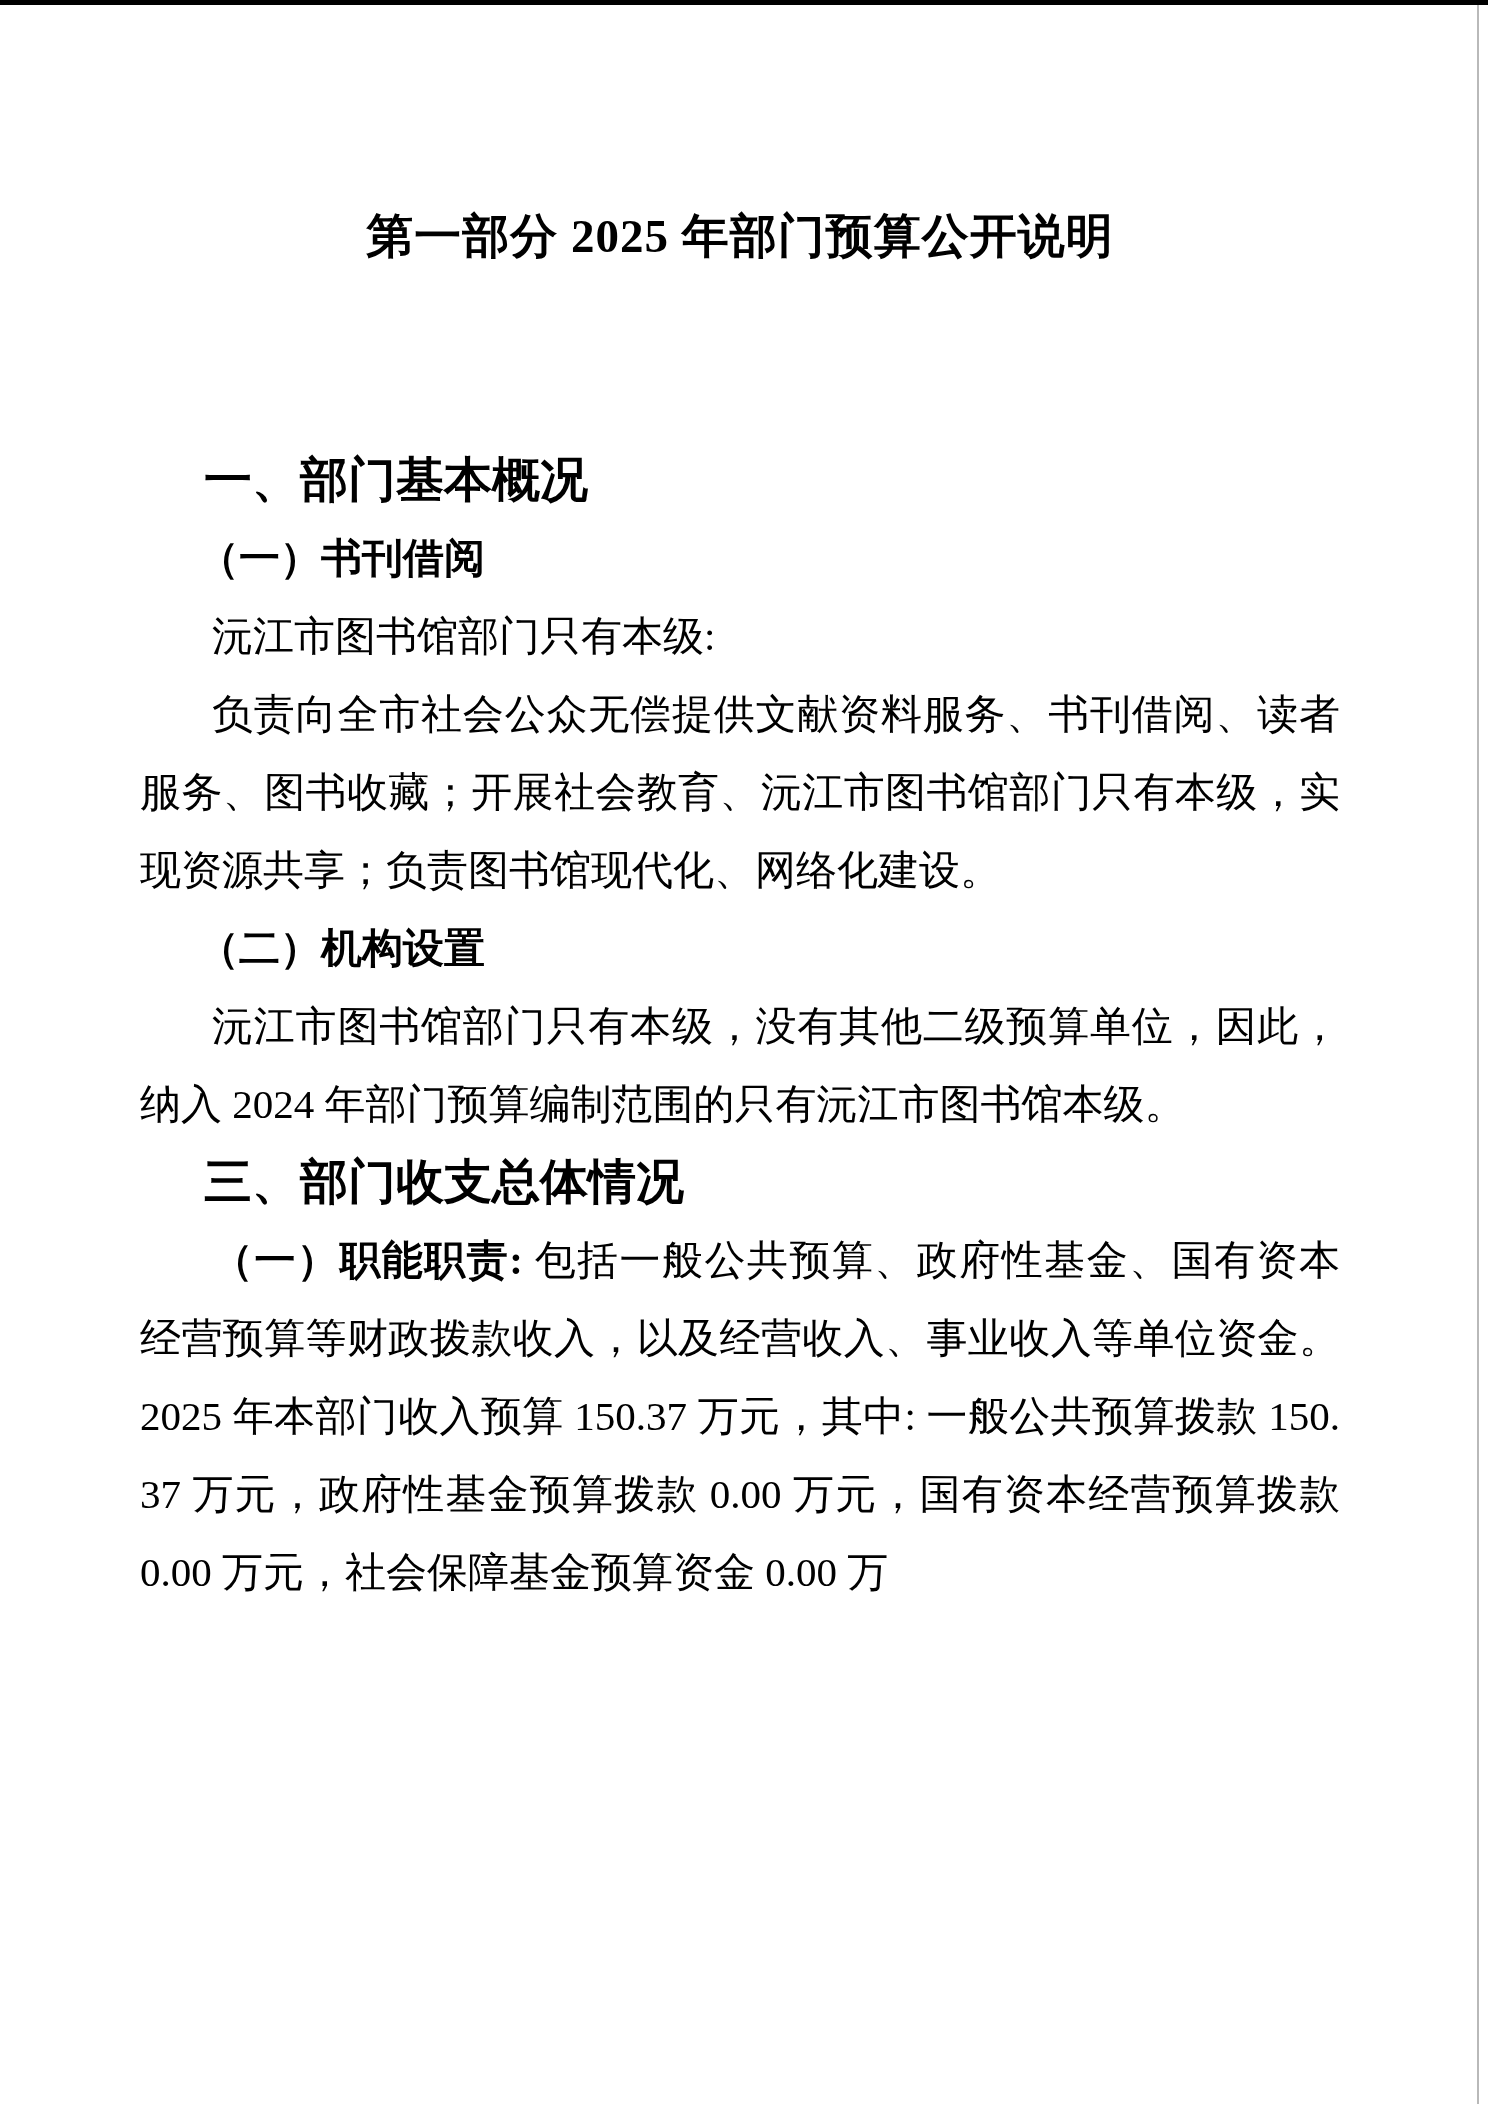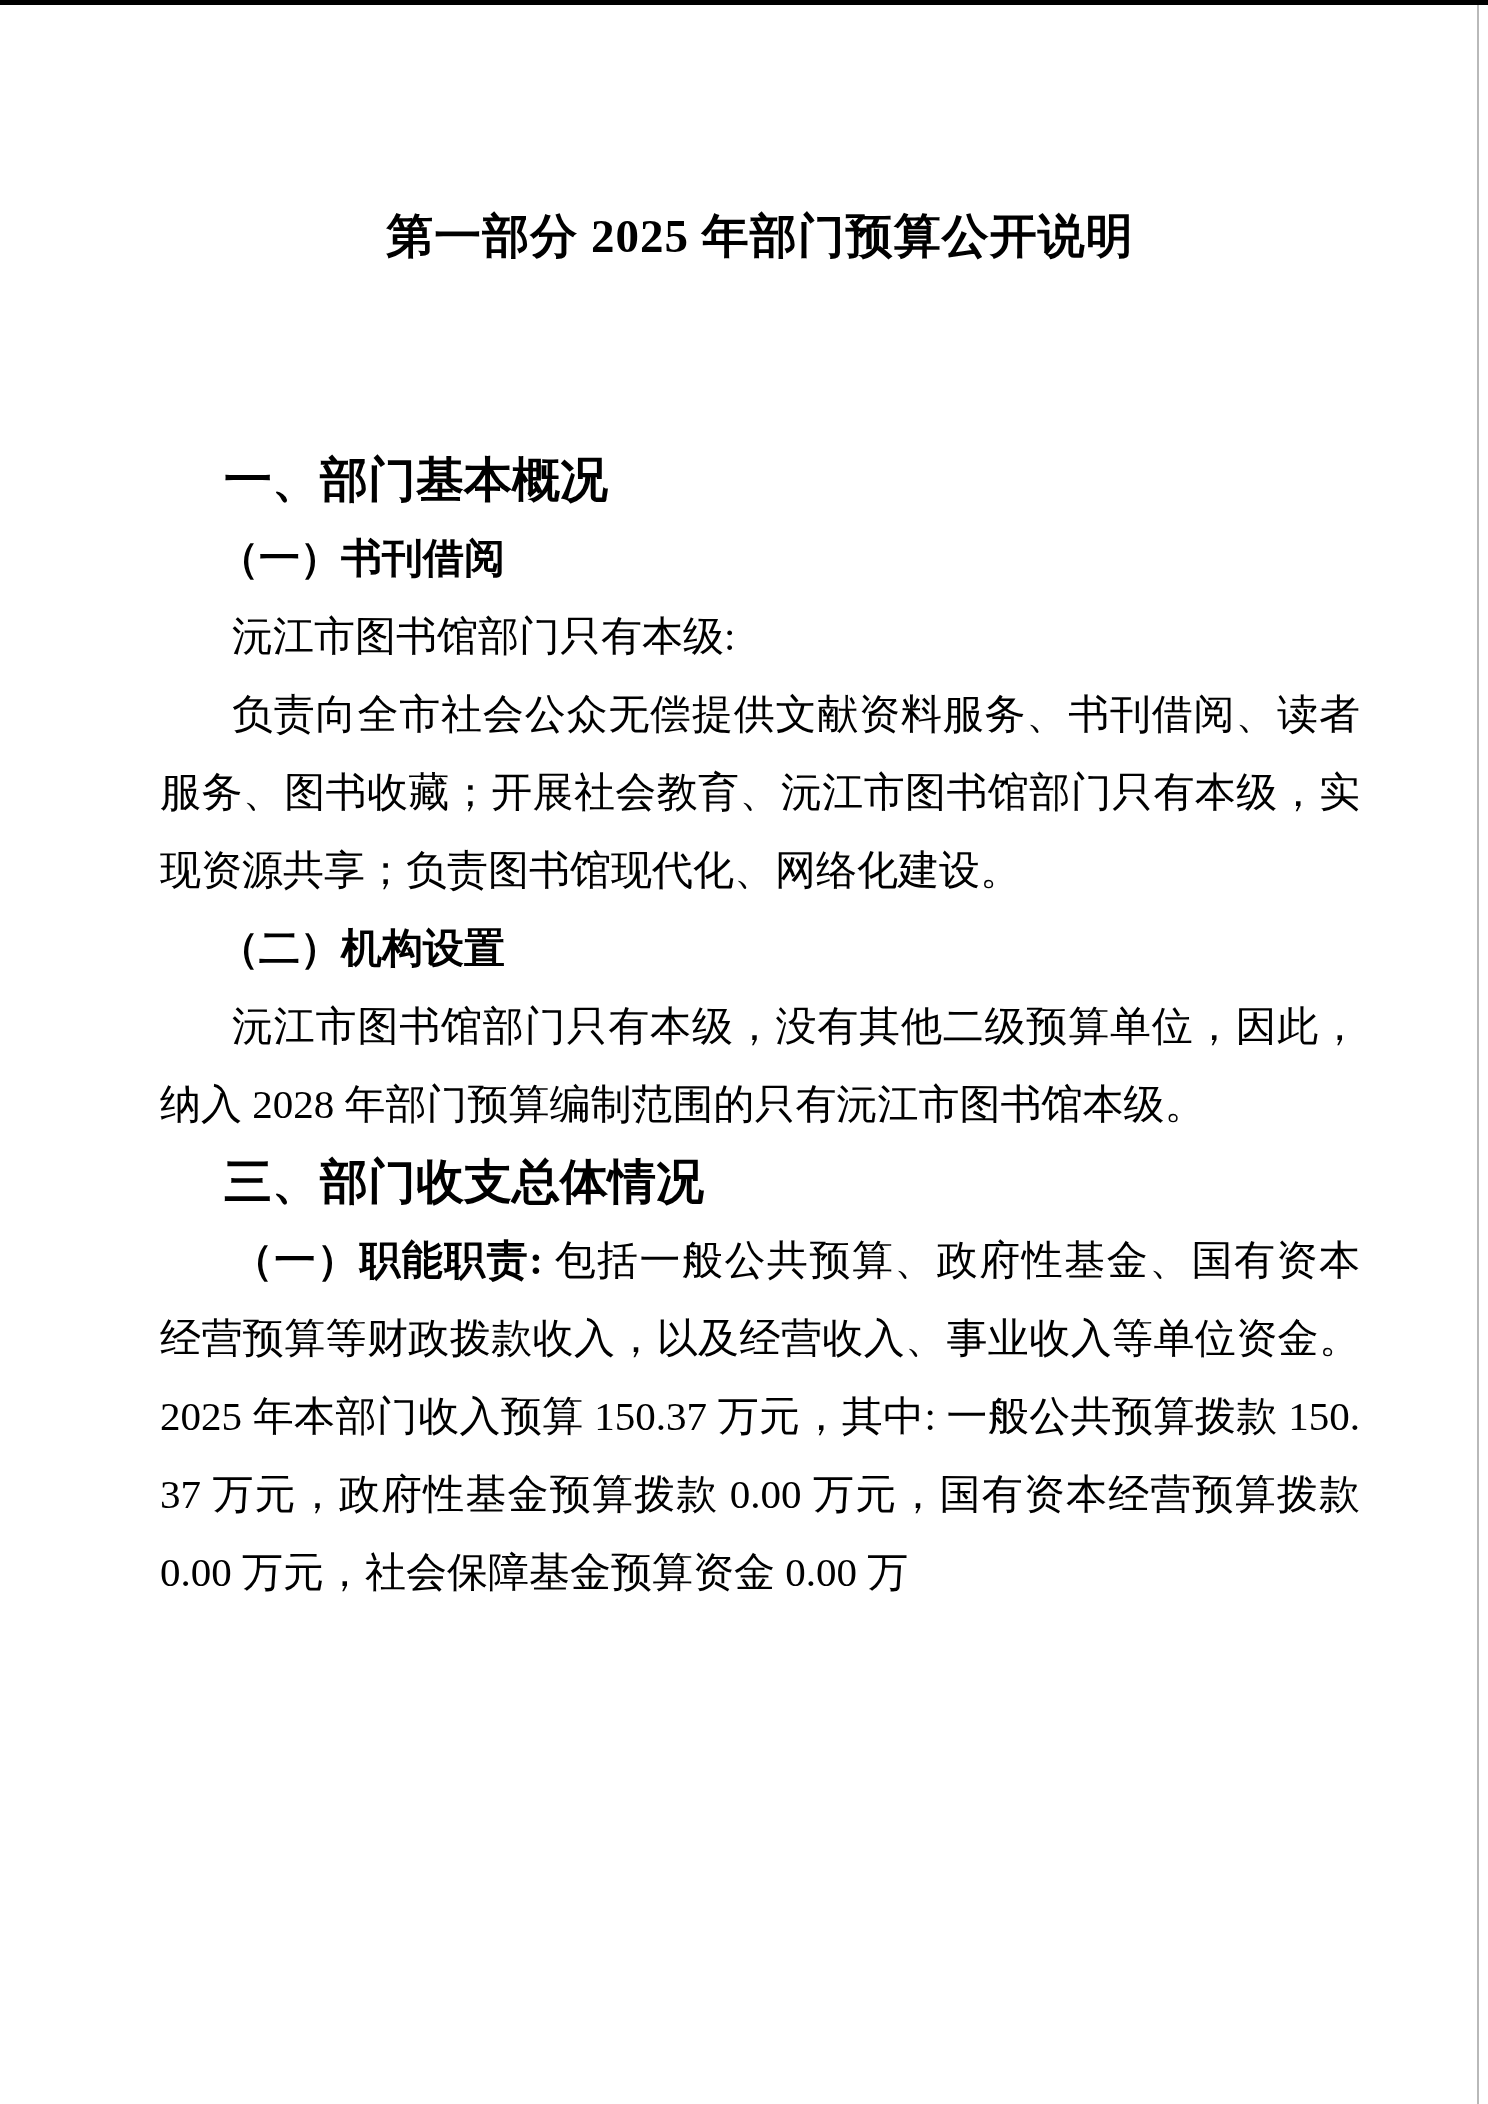--- a/index.html
+++ b/index.html
@@ -17,21 +17,21 @@
   .page-edge-right{
     position:absolute;
     top:0;
     left:1477px;
     width:2px;
     height:2104px;
     background:#b9b9b9;
   }
   .content{
     position:absolute;
-    left:160px;
+    left:140px;
     top:0;
     width:1200px;
   }
   .doc-title{
     margin:198px 0 0 0;
     font-size:47px;
     line-height:66px;
     font-weight:bold;
     text-align:center;
     letter-spacing:1px;
@@ -83,20 +83,20 @@
     <h3 class="h2">（一）书刊借阅</h3>
 
     <p class="para">沅江市图书馆部门只有本级:</p>
 
     <p class="para">负责向全市社会公众无偿提供文献资料服务、书刊借阅、读者服务、图书收藏；开展社会教育、沅江市图书馆部门只有本级，实现资源共享；负责图书馆现代化、网络化建设。</p>
 
     <h3 class="h2">（二）机构设置</h3>
 
 
 
-    <p class="para">沅江市图书馆部门只有本级，没有其他二级预算单位，因此，纳入 2028 年部门预算编制范围的只有沅江市图书馆本级。</p>
+    <p class="para">沅江市图书馆部门只有本级，没有其他二级预算单位，因此，纳入 2024 年部门预算编制范围的只有沅江市图书馆本级。</p>
 
     <h2 class="h1 flow">三、部门收支总体情况</h2>
 
     <p class="para"><span class="lead">（一）职能职责: </span><span>包括一般公共预算、政府性基金、国有资本经营预算等财政拨款收入，以及经营收入、事业收入等单位资金。2025 年本部门收入预算 150.37 万元，其中: 一般公共预算拨款 150.37 万元，政府性基金预算拨款 0.00 万元，国有资本经营预算拨款 0.00 万元，社会保障基金预算资金 0.00 万</span></p>
 
   </div>
 </div>
 
 </body></html>

